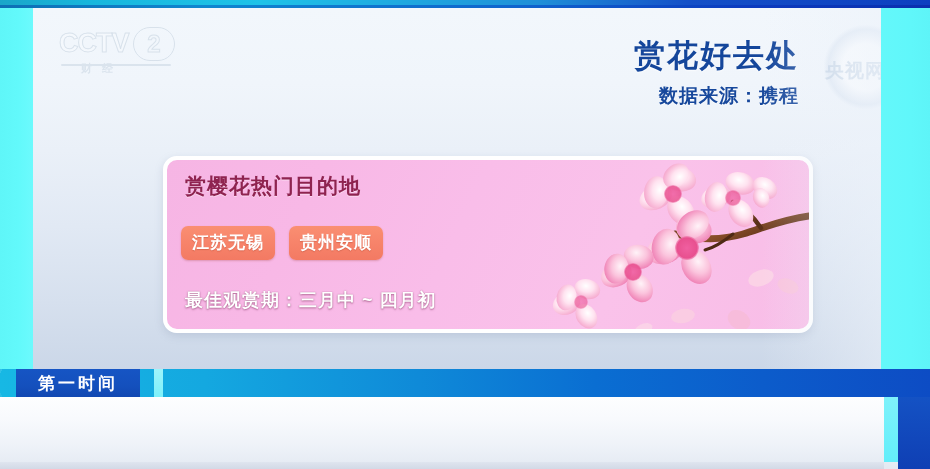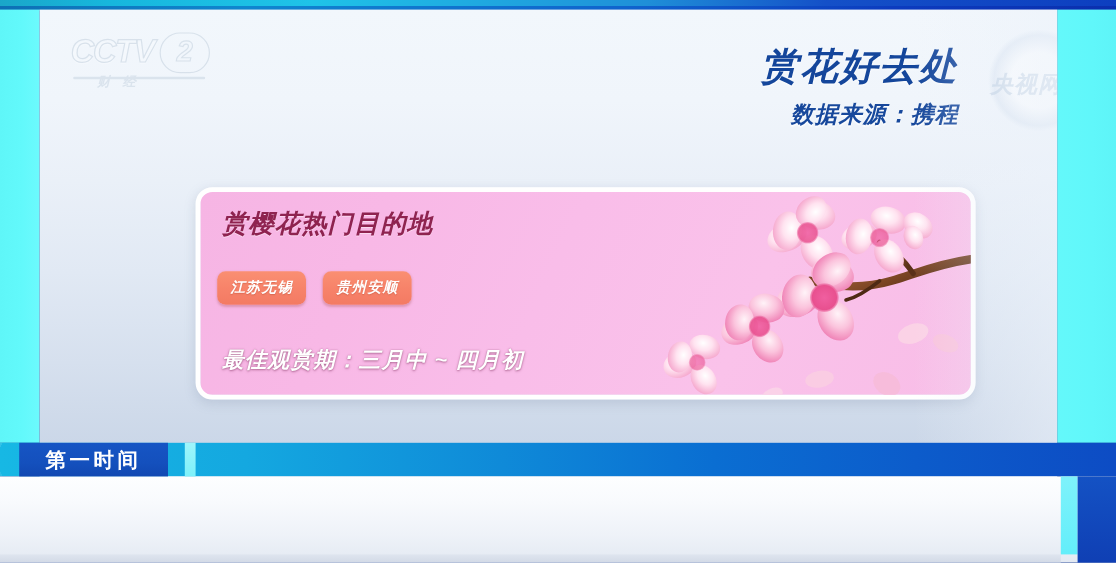--- a/index.html
+++ b/index.html
@@ -35,21 +35,20 @@
     position:absolute; left:33px; top:8px; width:848px; height:420px;
     background:linear-gradient(180deg,
         #f2f7fc 0%,
         #f0f5fb 18%,
         #eaf0f8 34%,
         #e1e9f4 52%,
         #d6e0ee 70%,
         #cbd7e8 86%,
         #c3d1e4 100%);
     overflow:hidden;
-    font-style:italic;
   }
   
   .stage::after{
     content:""; position:absolute; right:0; top:0; width:120px; height:100%;
     background:linear-gradient(90deg,rgba(255,255,255,0) 0%,rgba(236,242,250,.55) 100%);
     pointer-events:none;
   }
 
   
   .cctv-wm{
@@ -134,21 +133,21 @@
     letter-spacing:1px;
     text-shadow:0 1px 0 rgba(255,255,255,.45);
   }
 
   .tag-row{
     position:absolute; left:14px; top:66px;
     display:flex; gap:14px;
   }
   .tag{
     background:linear-gradient(180deg,#fa8f72 0%,#f7836a 50%,#f37a63 100%);
-    color:#ffffff; font-weight:bold; font-size:12px;
+    color:#ffffff; font-weight:bold; font-size:17px;
     padding:5px 11px 6px 11px; border-radius:7px;
     letter-spacing:1px; white-space:nowrap;
     box-shadow:0 1px 2px rgba(150,60,50,.28);
     text-shadow:0 1px 1px rgba(160,60,40,.35);
   }
 
   .card-footnote{
     position:absolute; left:18px; top:128px;
     font-size:18px; font-weight:bold; color:#ffffff;
     letter-spacing:1px;

